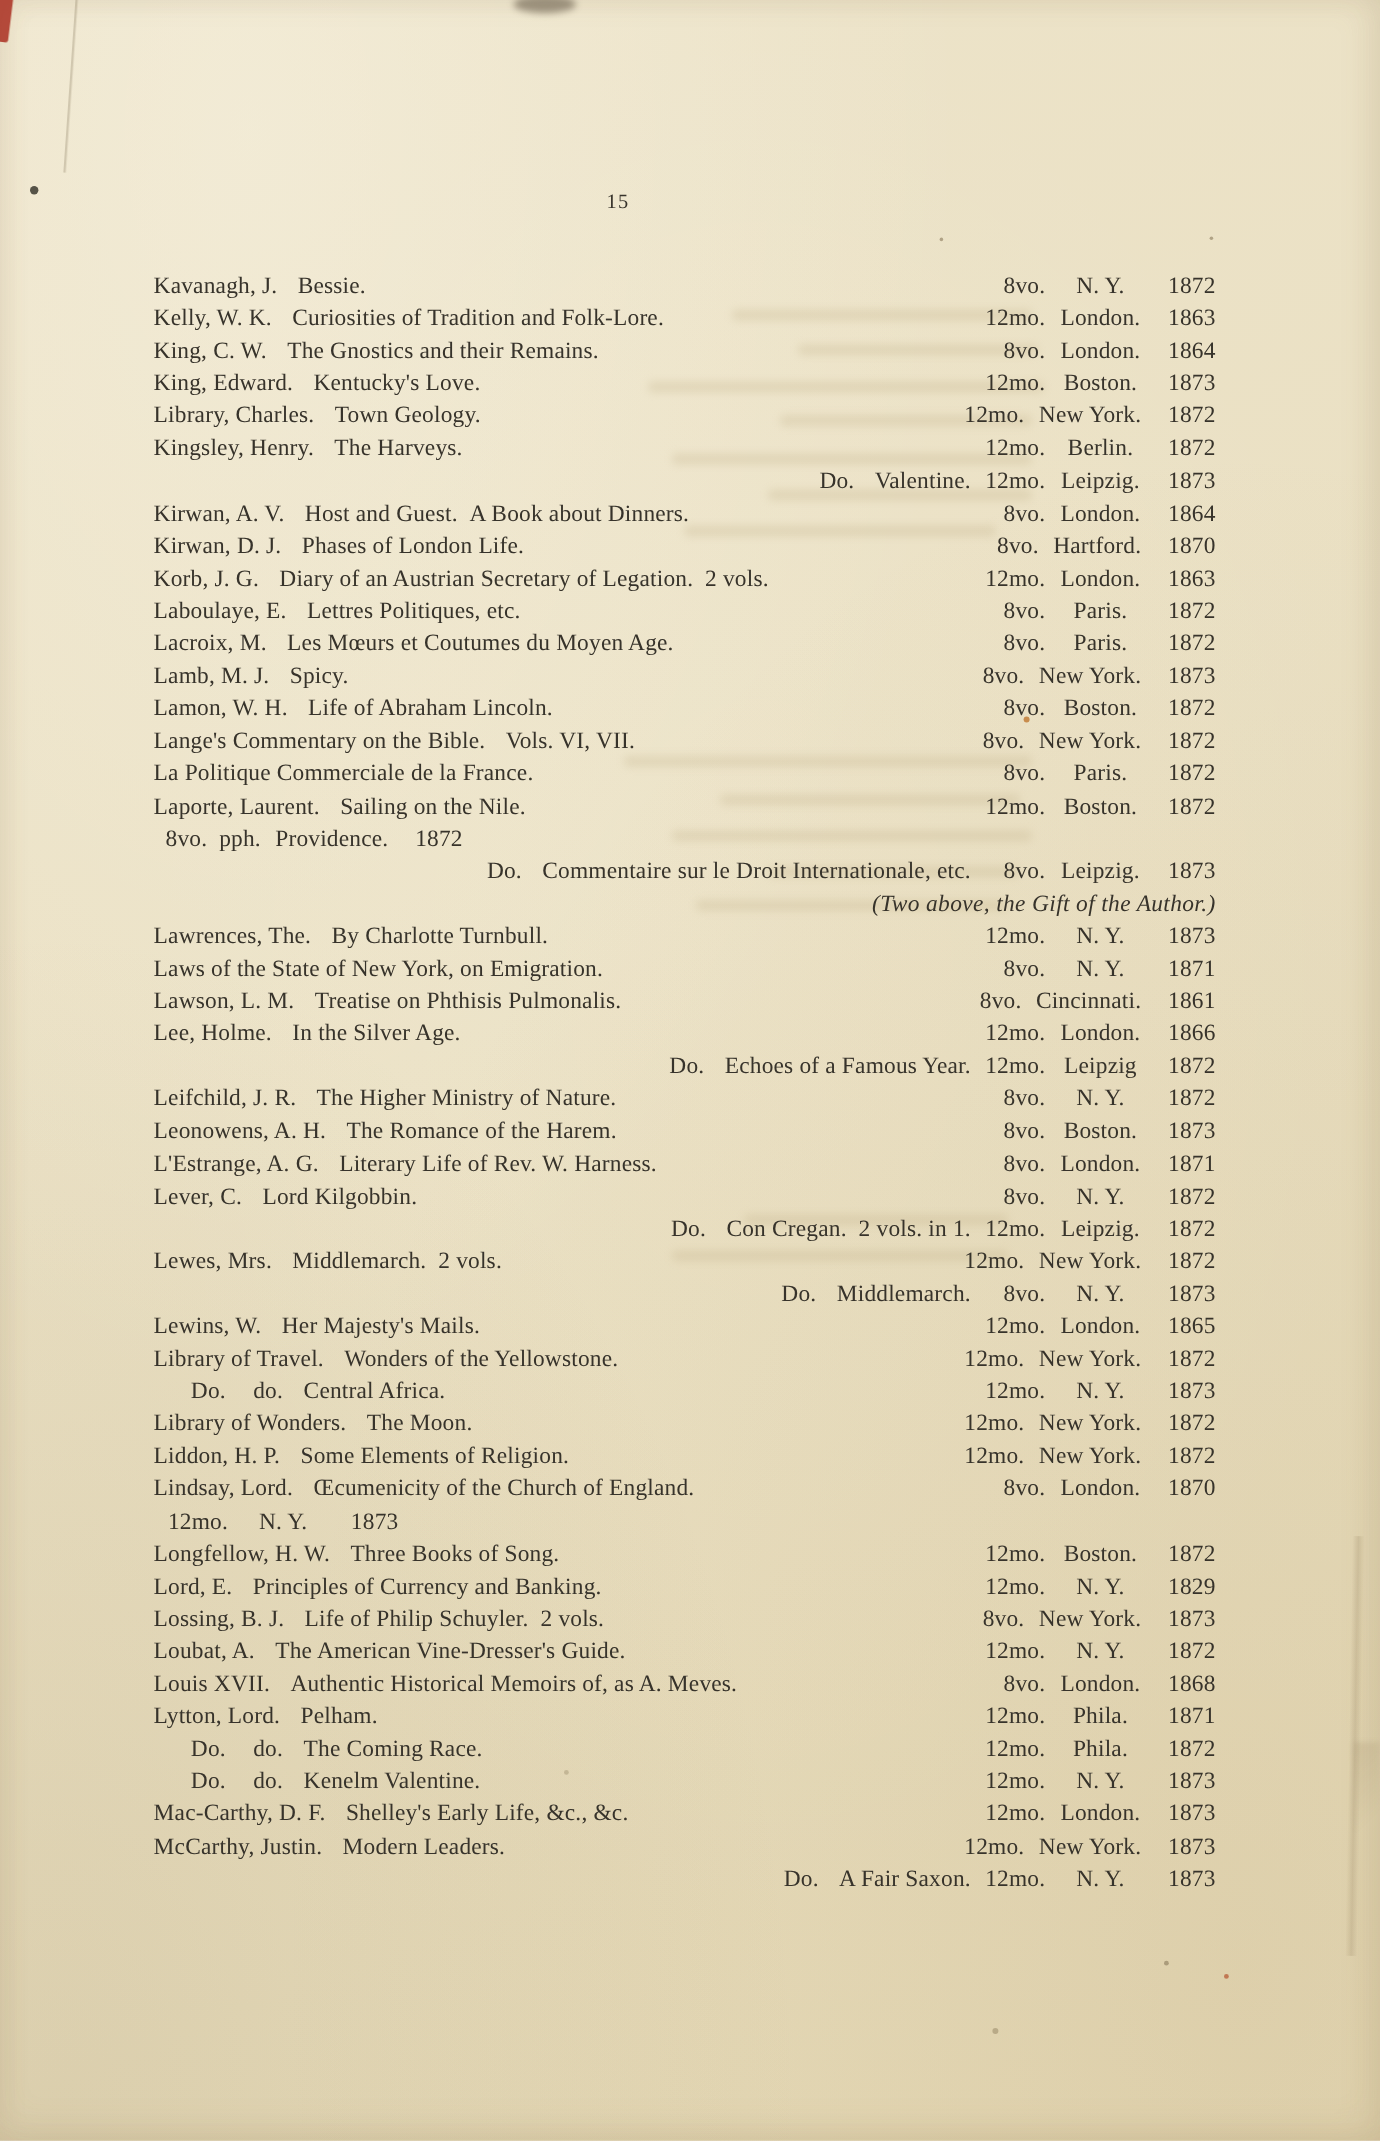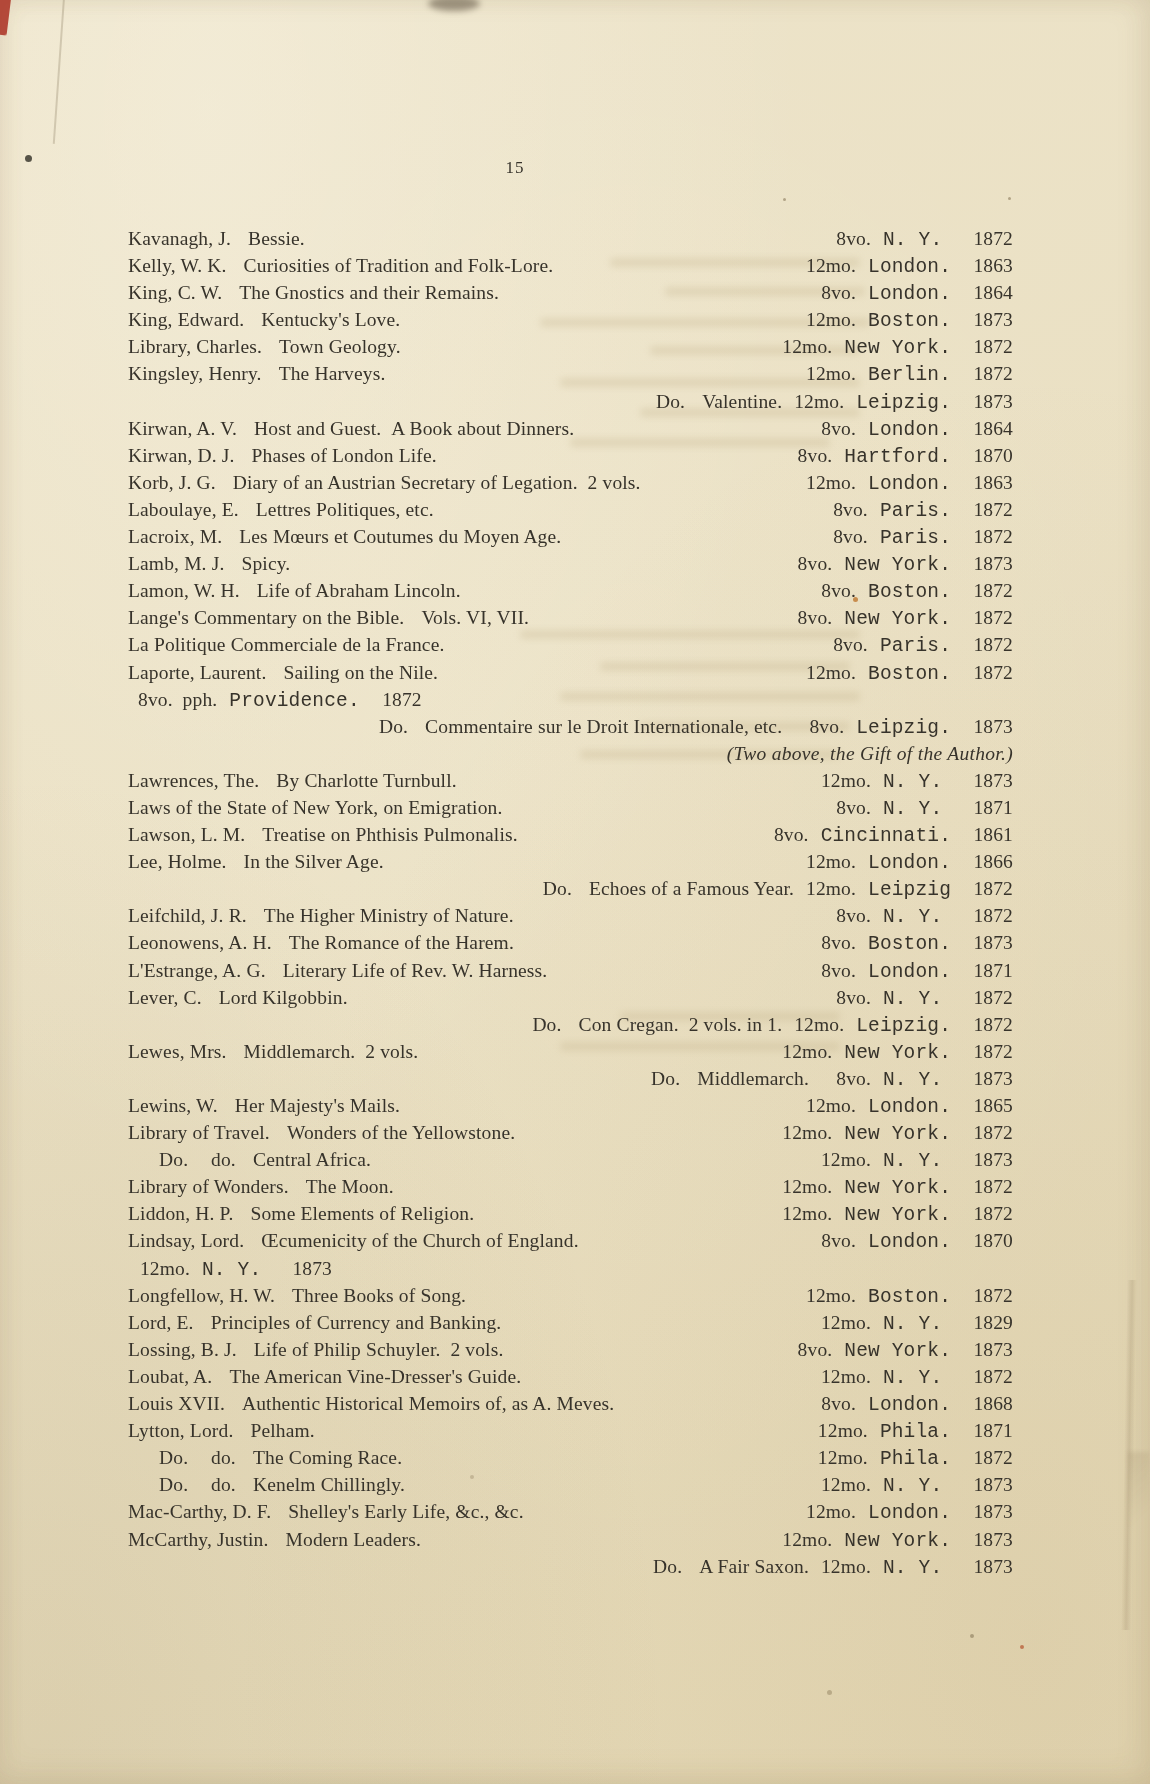--- a/index.html
+++ b/index.html
@@ -23,21 +23,21 @@
   }
   .entries {
     position:absolute; left:128px; top:228px; width:885px;
     font-size:19.5px; letter-spacing:.15px;
   }
   .row { display:flex; align-items:baseline; height:27.1px; white-space:nowrap; }
   .cell-left { flex:1 1 auto; min-width:0; overflow:visible; }
   .a  { margin-right:17px; }
   .a2 { margin-right:14px; }
   .cell-s { flex:0 1 auto; min-width:52px;  padding-left:10px; text-align:right; }
-  .cell-p { flex:0 1 auto; min-width:68px;  padding-left:12px; text-align:left;font-family:Liberation Mono, monospace; }
+  .cell-p { flex:0 1 auto; min-width:68px;  padding-left:12px; text-align:center; }
   .cell-y { flex:0 0 auto; min-width:50px;  padding-left:12px; text-align:right; }
   .ind-do   .cell-left { padding-left:45px;text-align:right; }
   .ind-do   .a  { display:inline-block; min-width:52px; margin-right:17px; }
   .ind-dodo .cell-left { padding-left:31px; }
   .ind-dodo .a  { display:inline-block; min-width:40px; margin-right:12px; }
   .ind-dodo .a2 { display:inline-block; min-width:30px; margin-right:12px; }
   .note-row { display:block; text-align:right; font-style:italic; height:27.1px; letter-spacing:.3px; }
 
   
   .artifact { position:absolute; pointer-events:none; }
@@ -359,21 +359,21 @@
     <span class="cell-p">Phila.</span>
     <span class="cell-y">1871</span>
   </div>
     <div class="row ind-dodo">
     <span class="cell-left"><span class="a">Do.</span><span class="a2">do.</span><span class="t">The Coming Race.</span></span>
     <span class="cell-s">12mo.</span>
     <span class="cell-p">Phila.</span>
     <span class="cell-y">1872</span>
   </div>
     <div class="row ind-dodo">
-    <span class="cell-left"><span class="a">Do.</span><span class="a2">do.</span><span class="t">Kenelm Chillingly.</span></span>
+    <span class="cell-left"><span class="a">Do.</span><span class="a2">do.</span><span class="t">Kenelm Valentine.</span></span>
     <span class="cell-s">12mo.</span>
     <span class="cell-p">N. Y.</span>
     <span class="cell-y">1873</span>
   </div>
     <div class="row">
     <span class="cell-left"><span class="a">Mac-Carthy, D. F.</span><span class="t">Shelley's Early Life, &amp;c., &amp;c.</span></span>
     <span class="cell-s">12mo.</span>
     <span class="cell-p">London.</span>
     <span class="cell-y">1873</span>
   </div>

